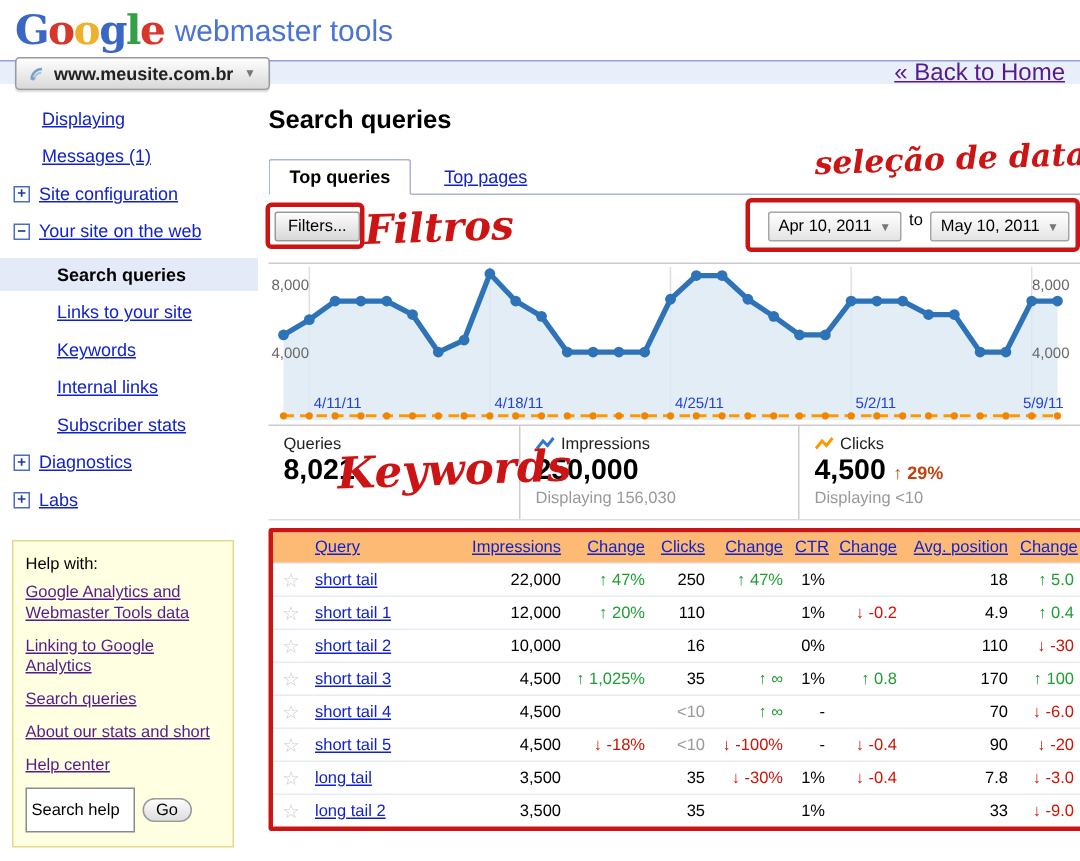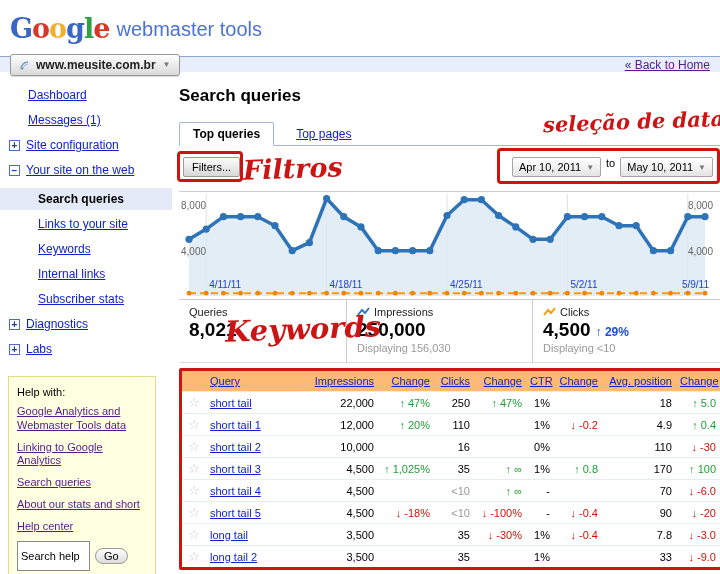--- a/index.html
+++ b/index.html
@@ -1,26 +1,26 @@
 <!DOCTYPE html>
 <html><head>
 <meta charset="utf-8">
 <style>
   * { margin:0; padding:0; box-sizing:border-box; }
   html,body { width:720px; height:574px; background:#fff; font-family:"Liberation Sans",sans-serif; overflow:hidden; }
 
   
-  .logo-row { height:56px; display:flex; align-items:center; padding-left:10px; background:#fff; }
+  .logo-row { height:40px; display:flex; align-items:center; padding-left:10px; background:#fff; }
   .google-logo { font-family:"DejaVu Serif",serif; font-weight:bold; font-size:27px; letter-spacing:-1px; }
   .product-name { font-size:20px; color:#4a73d4; margin-left:7px; margin-top:2px; }
 
   .topbar { height:16px; background:#e9eefb; border-top:1px solid#8ca6d8; display:flex; align-items:center; justify-content:space-between; padding:0 10px; }
   .site-selector { display:inline-flex; align-items:center; gap:5px; background:linear-gradient(#fefefe,#d9d9d9); border:1px solid #9a9a9a; border-radius:3px; padding:3px 8px; font-size:12px; font-weight:bold; color:#222; cursor:pointer; box-shadow:0 1px 1px rgba(0,0,0,.15);}
   .site-selector .drop { color:#777; font-size:8px; margin-left:2px; }
-  .back-link { color:#551a8b; font-size:12px; text-decoration:underline; }
+  .back-link { color:#551a8b; font-size:16px; text-decoration:underline; }
 
   
   .layout { display:flex; }
   .sidebar { width:172px; padding-top:16px; flex:none; }
   .side-item { font-size:12px; margin-bottom:11px; display:flex; align-items:center; }
   .side-item.lvl0 { padding-left:28px; }
   .side-item.hasicon { padding-left:9px; }
   .side-item.lvl1 { padding-left:38px; }
   .side-item a { color:#1122cc; text-decoration:underline; }
   .side-item.sel { background:#e4eaf7; padding-top:4px; padding-bottom:4px; font-weight:bold; color:#000; margin-bottom:7px; }
@@ -56,21 +56,21 @@
   .chart-wrap { position:relative; height:108px; border-top:1px solid #ccc; }
 
   .stats-row { display:flex; border-top:1px solid #ccc; border-bottom:1px solid #ddd; position:relative; }
   .stat-cell { padding:6px 10px 8px; border-right:1px solid #ccc; }
   .stat-cell:last-child { border-right:none; }
   .stat-cell.c1 { width:168px; flex:none; }
   .stat-cell.c2 { width:186px; flex:none; }
   .stat-cell.c3 { flex:1; }
   .stat-label { font-size:11px; color:#222; display:flex; align-items:center; gap:4px; }
   .stat-value { font-size:19px; font-weight:bold; color:#000; margin-top:1px; }
-  .stat-change { font-size:12px; font-weight:bold; color:#1d4ed8; margin-left:5px; }
+  .stat-change { font-size:12px; font-weight:bold; color:#c2410c; margin-left:5px; }
   .stat-sub { font-size:11px; color:#999; margin-top:1px; }
 
   .table-wrap { border:3px solid #cc1414; border-radius:2px; margin-top:5px; }
   table { width:100%; border-collapse:collapse; table-layout:fixed; font-size:11px; }
   thead th { background:#fdba74; padding:4px 4px; text-align:right; font-weight:normal; }
   thead th a { color:#1122cc; text-decoration:underline; }
   thead th.l { text-align:left; }
   tbody td { padding:3px 4px; border-top:1px solid #e6ecf4; text-align:right; color:#000; white-space:nowrap; }
   tbody td.l { text-align:left; }
   td.star-cell { color:#ccc; font-size:13px; text-align:center; cursor:pointer; }
@@ -99,21 +99,21 @@
     <span class="drop">▼</span>
   </button>
   <a href="#" class="back-link">« Back to Home</a>
 </div>
 
 <div class="layout">
 
   <div class="sidebar">
     <div id="side-nav">
         <div class="side-item lvl0">
-          <a href="#">Dashboard</a>
+          <a href="#">Displaying</a>
         </div>
         <div class="side-item lvl0">
           <a href="#">Messages (1)</a>
         </div>
         <div class="side-item hasicon">
           <span class="expbox">+</span>
           <a href="#">Site configuration</a>
         </div>
         <div class="side-item hasicon">
           <span class="expbox">−</span>

